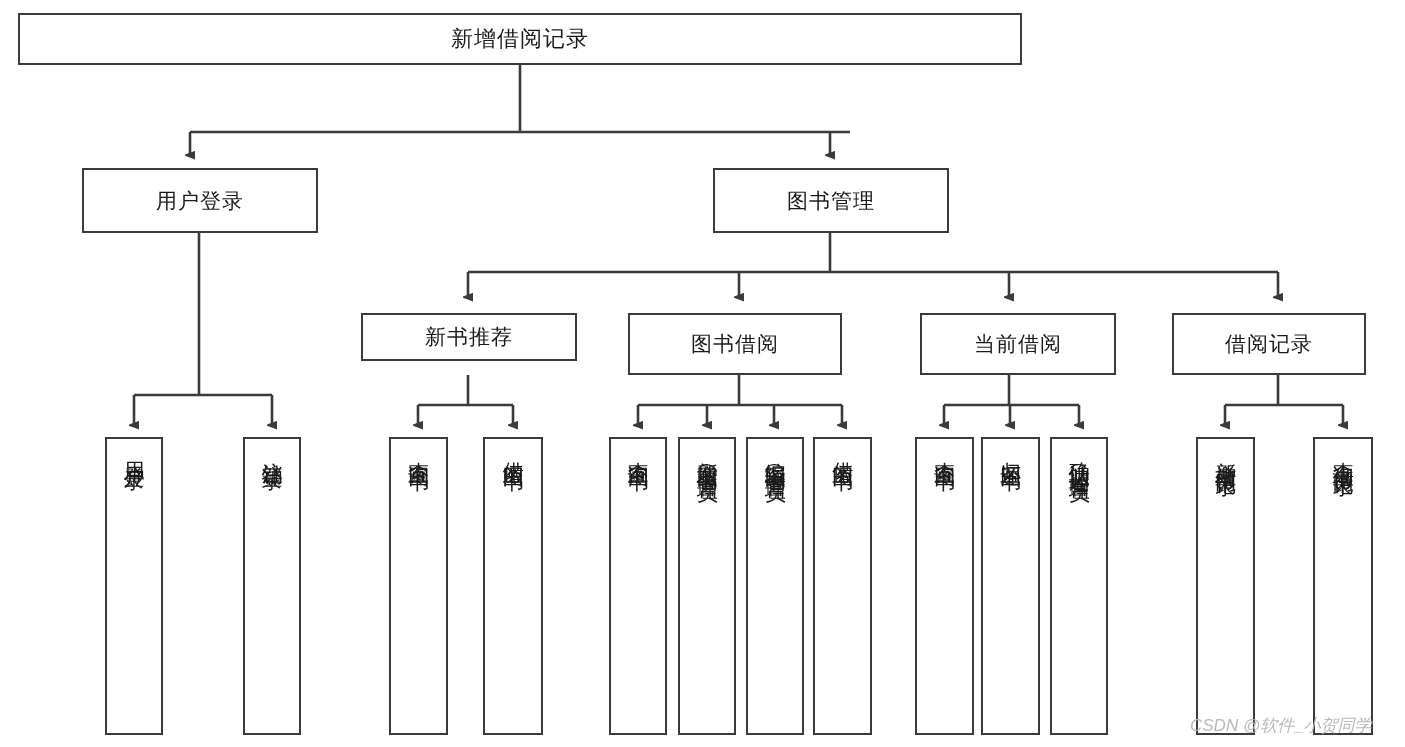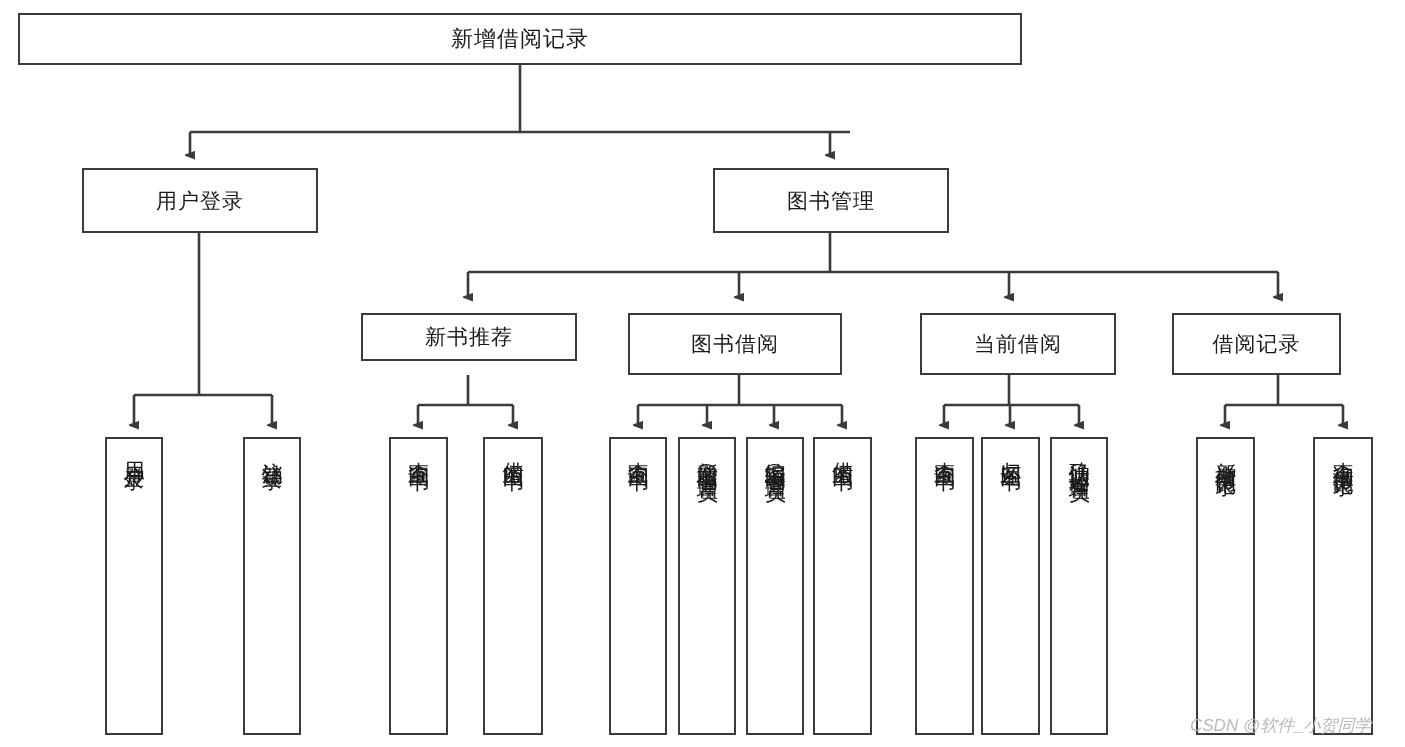--- a/index.html
+++ b/index.html
@@ -136,21 +136,21 @@
 
   <div class="node horiz" style="left:361px; top:313px; width:216px; height:48px;">
     <span>新书推荐</span>
   </div>
   <div class="node horiz" style="left:628px; top:313px; width:214px; height:62px;">
     <span>图书借阅</span>
   </div>
   <div class="node horiz" style="left:920px; top:313px; width:196px; height:62px;">
     <span>当前借阅</span>
   </div>
-  <div class="node horiz" style="left:1172px; top:313px; width:169px; height:62px;">
+  <div class="node horiz" style="left:1172px; top:313px; width:194px; height:62px;">
     <span>借阅记录</span>
   </div>
 
   <div class="node vert" style="left:105px; top:437px; width:58px; height:298px;">
     <span class="vlabel">用户登录</span>
   </div>
   <div class="node vert" style="left:243px; top:437px; width:58px; height:298px;">
     <span class="vlabel">注销登录</span>
   </div>
 

